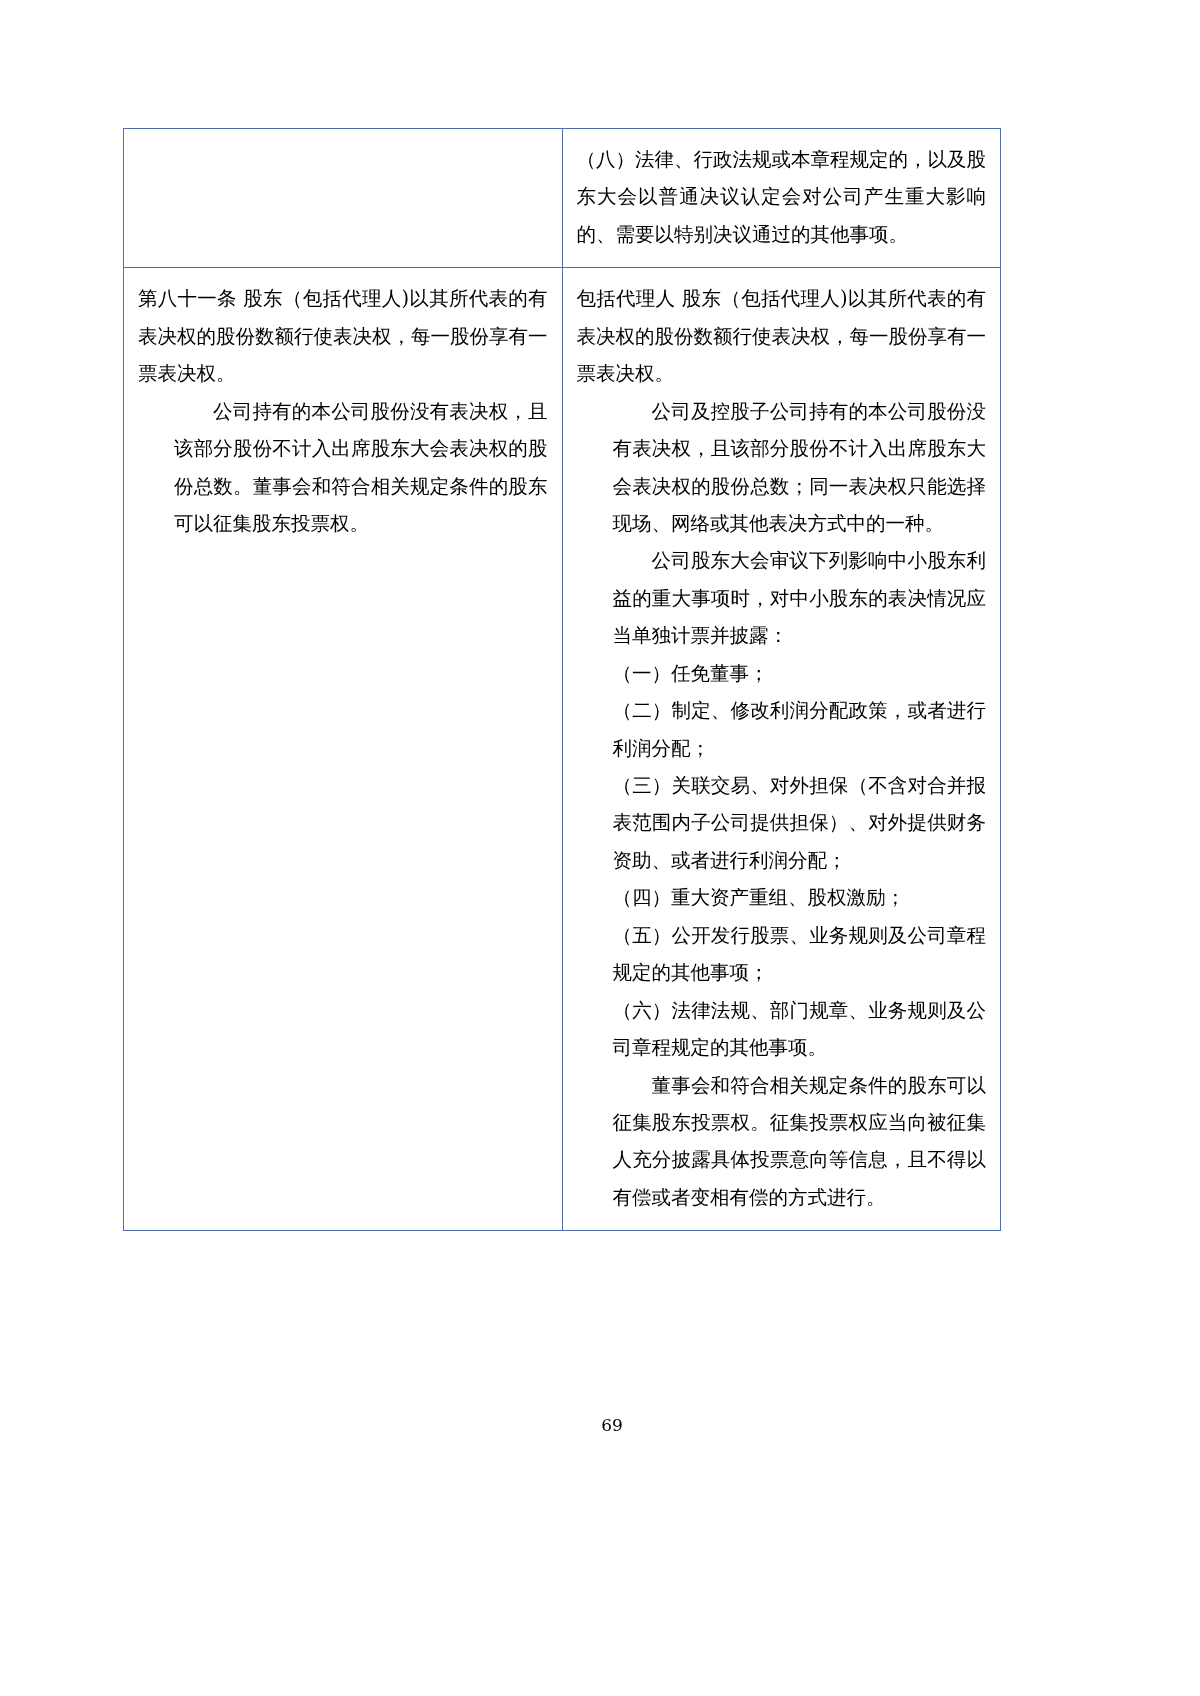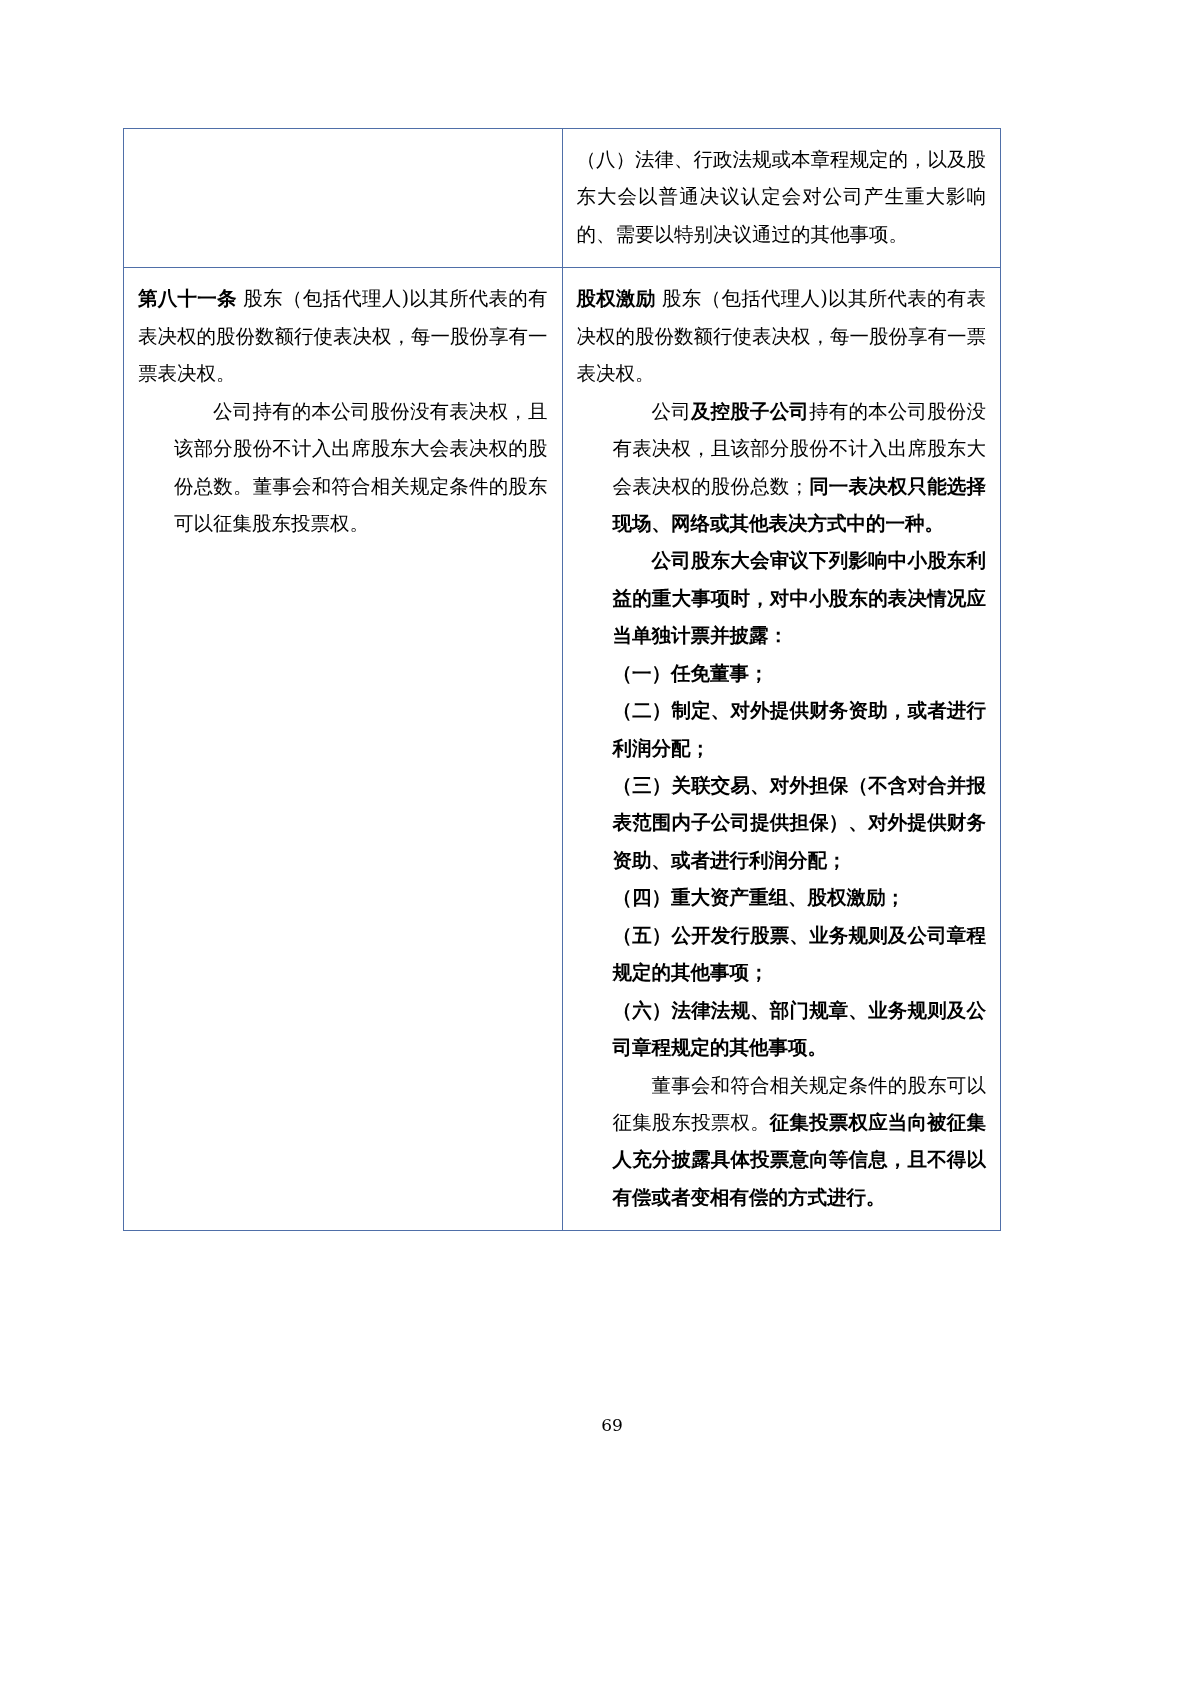--- a/index.html
+++ b/index.html
@@ -39,21 +39,21 @@
   .col-right { width: 50%; }
 
   .para {
     margin: 0 0 0 0;
     text-align: justify;
     text-justify: inter-ideograph;
   }
   .indent {
     text-indent: 2em;
   }
-  .b { font-weight: bold; }
+  .b { font-weight: normal; }
 
   .page-number {
     position: absolute;
     left: 12px;
     width: 1200px;
     top: 1415px;
     text-align: center;
     font-size: 17px;
     font-family: "DejaVu Serif", "Liberation Serif", serif;
     color: #000;
@@ -77,27 +77,27 @@
           <p class="para">（八）法律、行政法规或本章程规定的，以及股东大会以普通决议认定会对公司产生重大影响的、需要以特别决议通过的其他事项。</p>
         </td>
       </tr>
 
       <tr>
         <td class="col-left">
           <p class="para"><span class="b">第八十一条</span><span> 股东（包括代理人)以其所代表的有表决权的股份数额行使表决权，每一股份享有一票表决权。</span></p>
           <p class="para indent">公司持有的本公司股份没有表决权，且该部分股份不计入出席股东大会表决权的股份总数。董事会和符合相关规定条件的股东可以征集股东投票权。</p>
         </td>
         <td class="col-right">
-          <p class="para"><span class="b">股权激励</span><span> 股东（包括代理人)以其所代表的有表决权的股份数额行使表决权，每一股份享有一票表决权。</span></p>
+          <p class="para"><span class="b">包括代理人</span><span> 股东（包括代理人)以其所代表的有表决权的股份数额行使表决权，每一股份享有一票表决权。</span></p>
 
           <p class="para indent"><span>公司</span><span class="b">及控股子公司</span><span>持有的本公司股份没有表决权，且该部分股份不计入出席股东大会表决权的股份总数；</span><span class="b">同一表决权只能选择现场、网络或其他表决方式中的一种。</span></p>
 
           <p class="para indent b">公司股东大会审议下列影响中小股东利益的重大事项时，对中小股东的表决情况应当单独计票并披露：</p>
           <p class="para b">（一）任免董事；</p>
-          <p class="para b">（二）制定、对外提供财务资助，或者进行利润分配；</p>
+          <p class="para b">（二）制定、修改利润分配政策，或者进行利润分配；</p>
           <p class="para b">（三）关联交易、对外担保（不含对合并报表范围内子公司提供担保）、对外提供财务资助、或者进行利润分配；</p>
           <p class="para b">（四）重大资产重组、股权激励；</p>
           <p class="para b">（五）公开发行股票、业务规则及公司章程规定的其他事项；</p>
           <p class="para b">（六）法律法规、部门规章、业务规则及公司章程规定的其他事项。</p>
 
           <p class="para indent"><span>董事会和符合相关规定条件的股东可以征集股东投票权。</span><span class="b">征集投票权应当向被征集人充分披露具体投票意向等信息，且不得以有偿或者变相有偿的方式进行。</span></p>
         </td>
       </tr>
     </tbody>
   </table>

